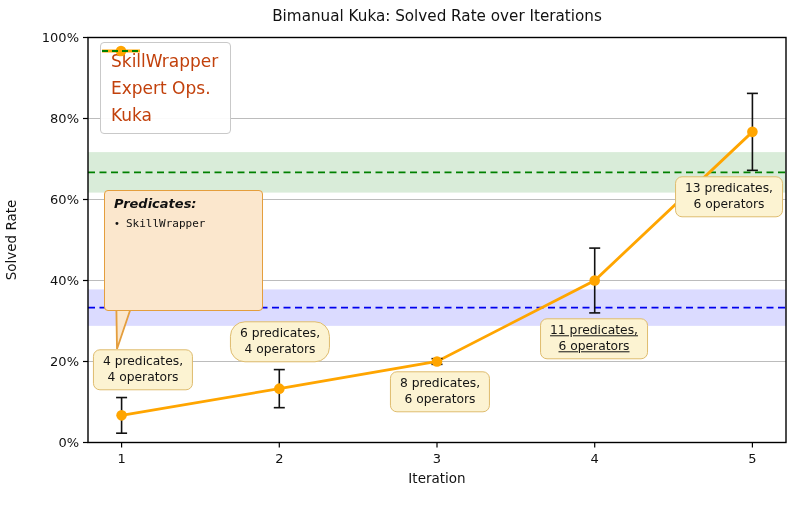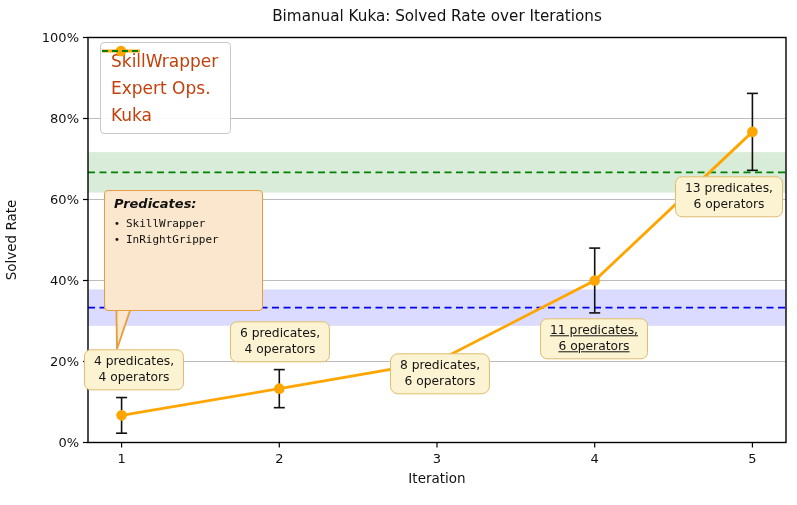--- a/index.html
+++ b/index.html
@@ -111,39 +111,38 @@
           </svg>
           <div class="legend-label">Expert Ops.</div>
         </div>
         <div class="legend-row">
           <svg width="40" height="16">
             <line x1="1" y1="8" x2="39" y2="8" stroke="#008000" stroke-width="2" stroke-dasharray="6 4"></line>
           </svg>
           <div class="legend-label">Kuka</div>
         </div>
       </div>
-      <div class="ann" style="left: 134px; top: 370px;">
+      <div class="ann" style="left: 143px; top: 370px;">
         <div>4 predicates,</div>
         <div>4 operators</div>
       </div>
-      <div class="ann" style="left: 280px; top: 342px;">
+      <div class="ann" style="left: 280px; top: 342px; border-radius: 15px;">
         <div>6 predicates,</div>
         <div>4 operators</div>
       </div>
-      <div class="ann" style="left: 440px; top: 374px; border-radius: 8px;">
+      <div class="ann" style="left: 440px; top: 392px;">
         <div>8 predicates,</div>
         <div>6 operators</div>
       </div>
       <div class="ann" style="left: 594px; top: 339px; text-decoration: underline;">
         <div>11 predicates,</div>
         <div>6 operators</div>
       </div>
       <div class="ann" style="left: 729px; top: 197px;">
         <div>13 predicates,</div>
         <div>6 operators</div>
       </div>
       <div class="callout" style="left: 104px; top: 190px; width: 159px; height: 121px;">
         <div class="callout-title">Predicates:</div>
         <div class="callout-item"><span class="bullet">•</span><span>SkillWrapper</span></div>
-        <div class="callout-item"><span class="bullet">•</span><span>InRightGripper</span></div>
       </div>
     </div>
 </div>
 
 </body></html>

